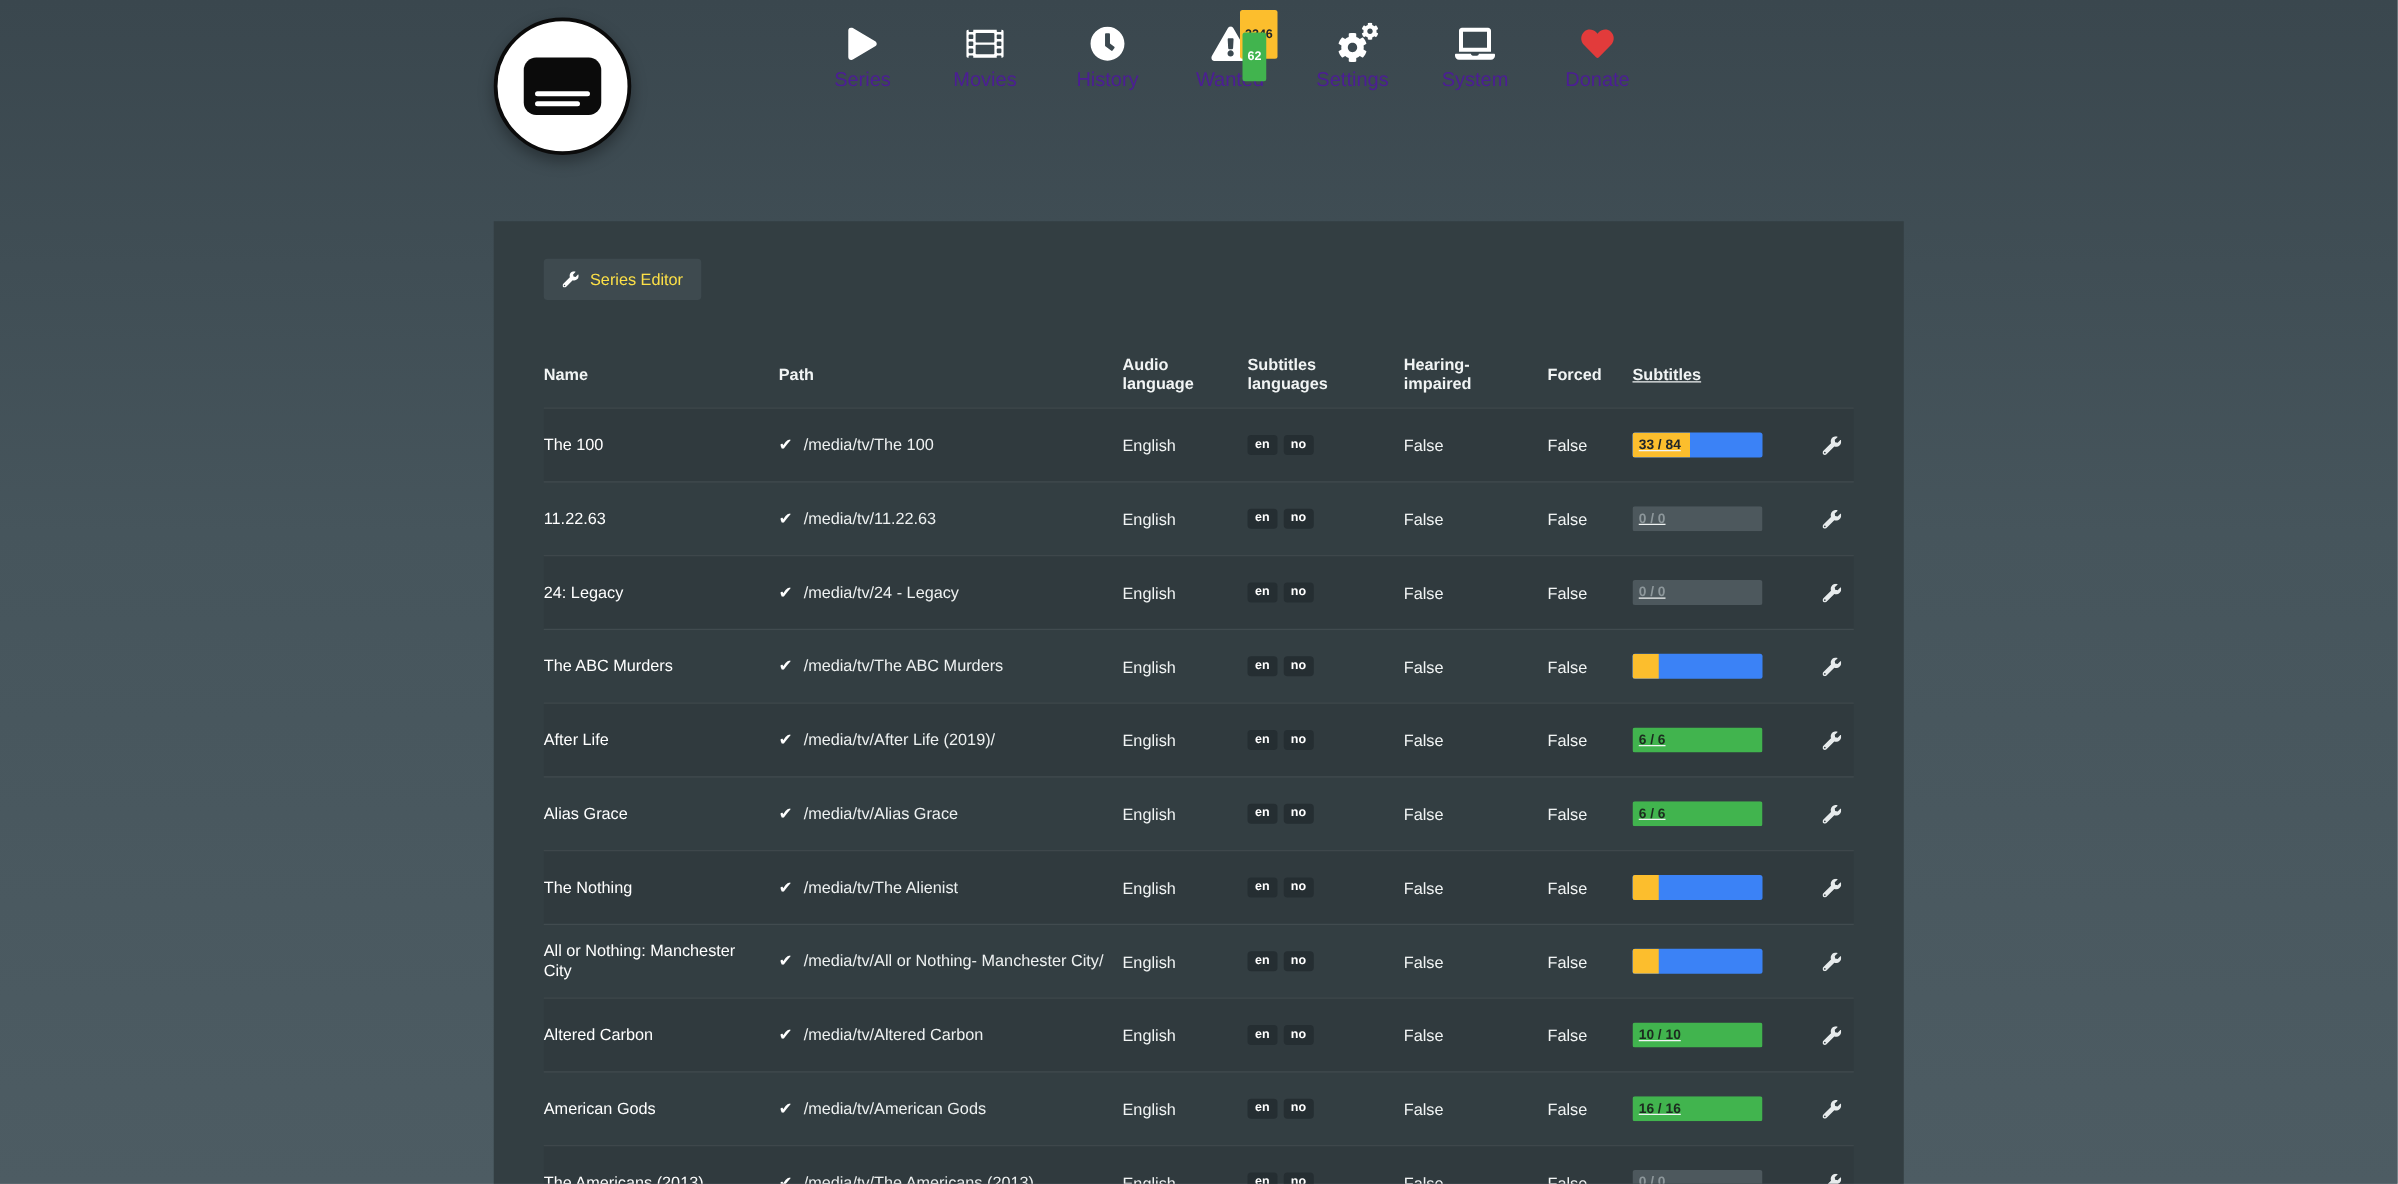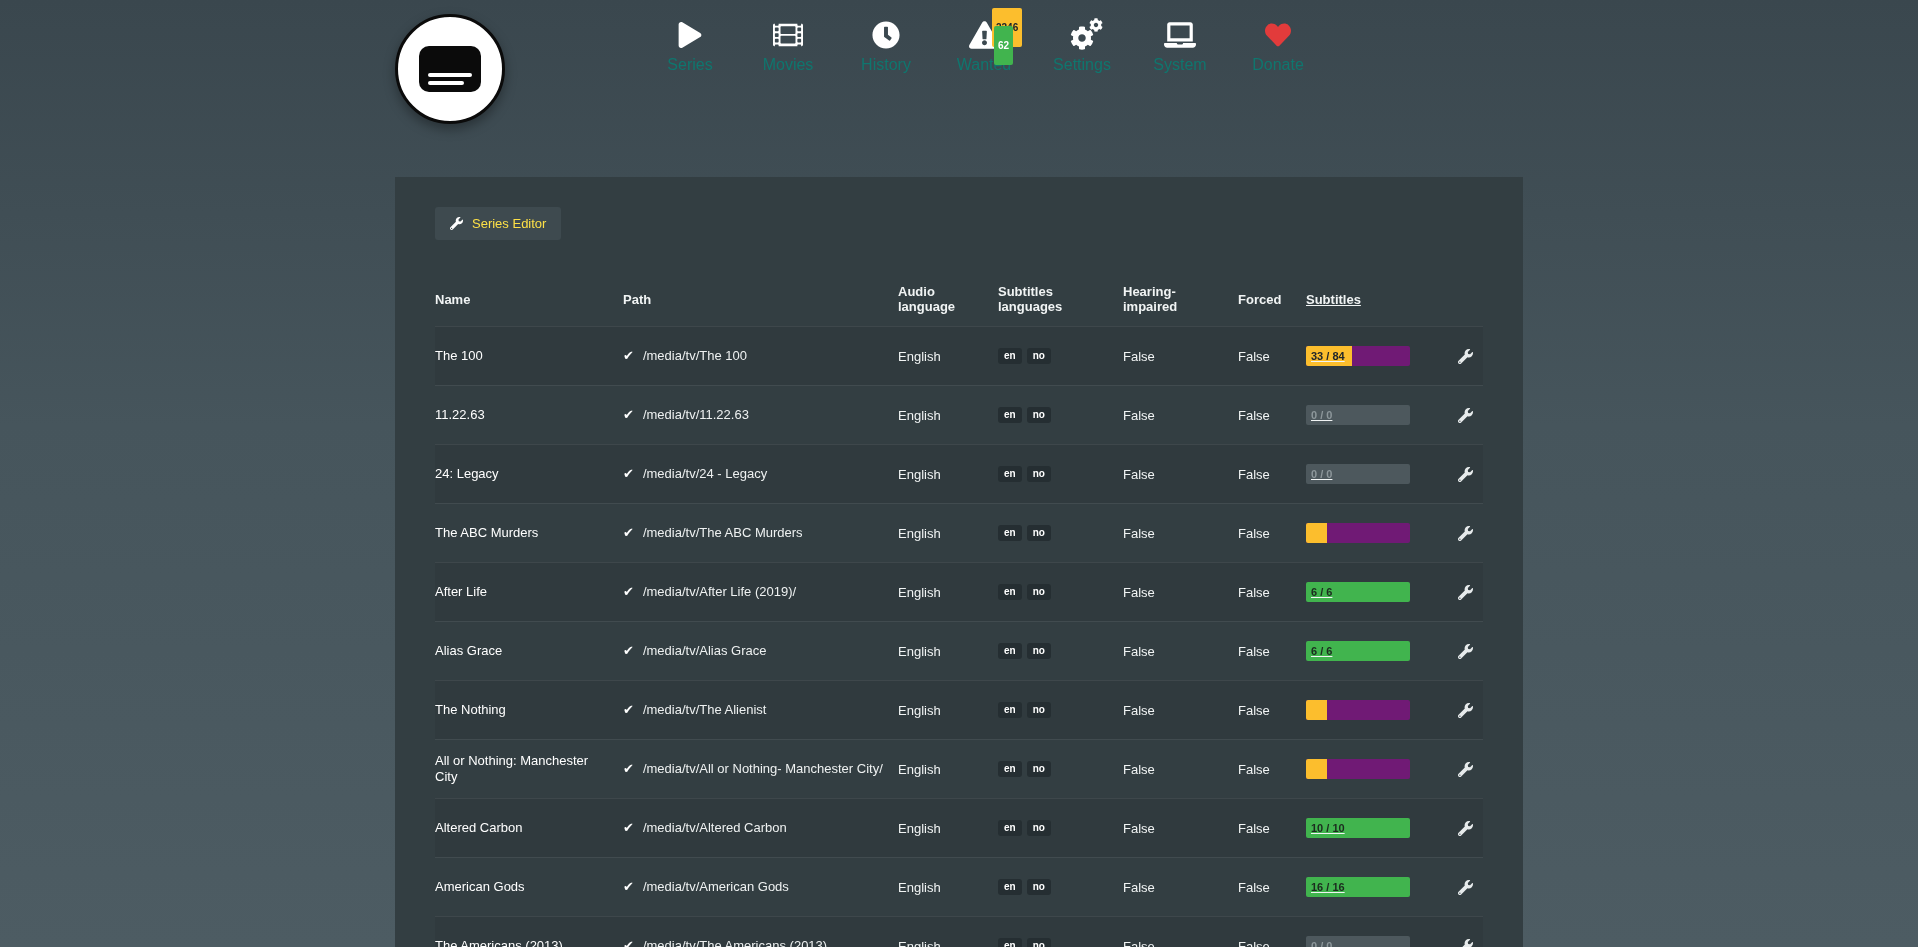--- a/index.html
+++ b/index.html
@@ -25,21 +25,21 @@
   .logo-card { width: 62px; height: 46px; background: #0b0b0b; border-radius: 10px; position: relative; }
   .logo-line { position: absolute; left: 9px; height: 4px; background: #fff; border-radius: 2px; }
   .logo-line.l1 { bottom: 15px; width: 44px; }
   .logo-line.l2 { bottom: 7px; width: 36px; }
 
   .nav-wrap { padding-top: 18px; }
   .nav { display: flex; gap: 36px; justify-content: center; transform: translateX(25px); }
   .nav-item { display: flex; flex-direction: column; align-items: center; min-width: 62px; cursor: pointer; }
   .nav-icon { height: 34px; display: flex; align-items: center; justify-content: center; position: relative; width: 38px; }
   .nav-icon svg { fill: #fff; }
-  .nav-label { font-size: 16px; margin-top: 4px; color: #0f766e; }
+  .nav-label { font-size: 16px; margin-top: 4px; color: #4c1d95; }
   .heart-svg { fill: var(--donate-red, #e23b3b) !important; }
   .cog-big { width: 24px; height: 24px; margin-top: 6px; }
   .cog-small { width: 14px; height: 14px; position: absolute; top: 0; right: -2px; }
   .nav-badge {
     position: absolute; left: 27px; padding: 13px 4px; border-radius: 2px;
     font-size: 10px; font-weight: bold; line-height: 13px; z-index: 2;
   }
   .nav-badge.amber { top: -10px; background: var(--accent-amber, #fcbe2d); color: #20262a; }
   .nav-badge.green { top: 8px; left: 29px; background: var(--accent-green, #41b44e); color: #fff; }
 
@@ -89,21 +89,21 @@
   .trow:nth-child(odd) { background: rgba(0,0,0,0.06); }
   .trow .c-name { color: #fff; cursor: pointer; line-height: 1.25; }
   .check { color: #fff; font-size: 13px; flex: none; line-height: 1.25; }
   .path-text { color: #eef1f1; line-height: 1.25; }
 
   .lang-badge {
     background: #252e32; color: #fff; font-size: 10px; font-weight: bold;
     padding: 3px 6px; border-radius: 3px; line-height: 1;
   }
 
-  .progress { width: 104px; height: 20px; background: #701a75; border-radius: 2px; overflow: hidden; }
+  .progress { width: 104px; height: 20px; background: #3b82f6; border-radius: 2px; overflow: hidden; }
   .fill { height: 100%; display: flex; align-items: center; box-sizing: border-box; padding: 0 5px; }
   .fill.partial { background: var(--accent-amber, #fcbe2d); color: #20262a; }
   .fill.full    { background: var(--accent-green, #41b44e); color: #1c2b1f; }
   .fill.empty   { background: #4d585d; color: #8d979b; }
   .ptext { font-size: 11px; font-weight: bold; white-space: nowrap; }
 
   .row-wrench { cursor: pointer; display: inline-flex; }
   .row-wrench svg { width: 15px; height: 15px; fill: #e7ebec; }
 </style>
 </head>

